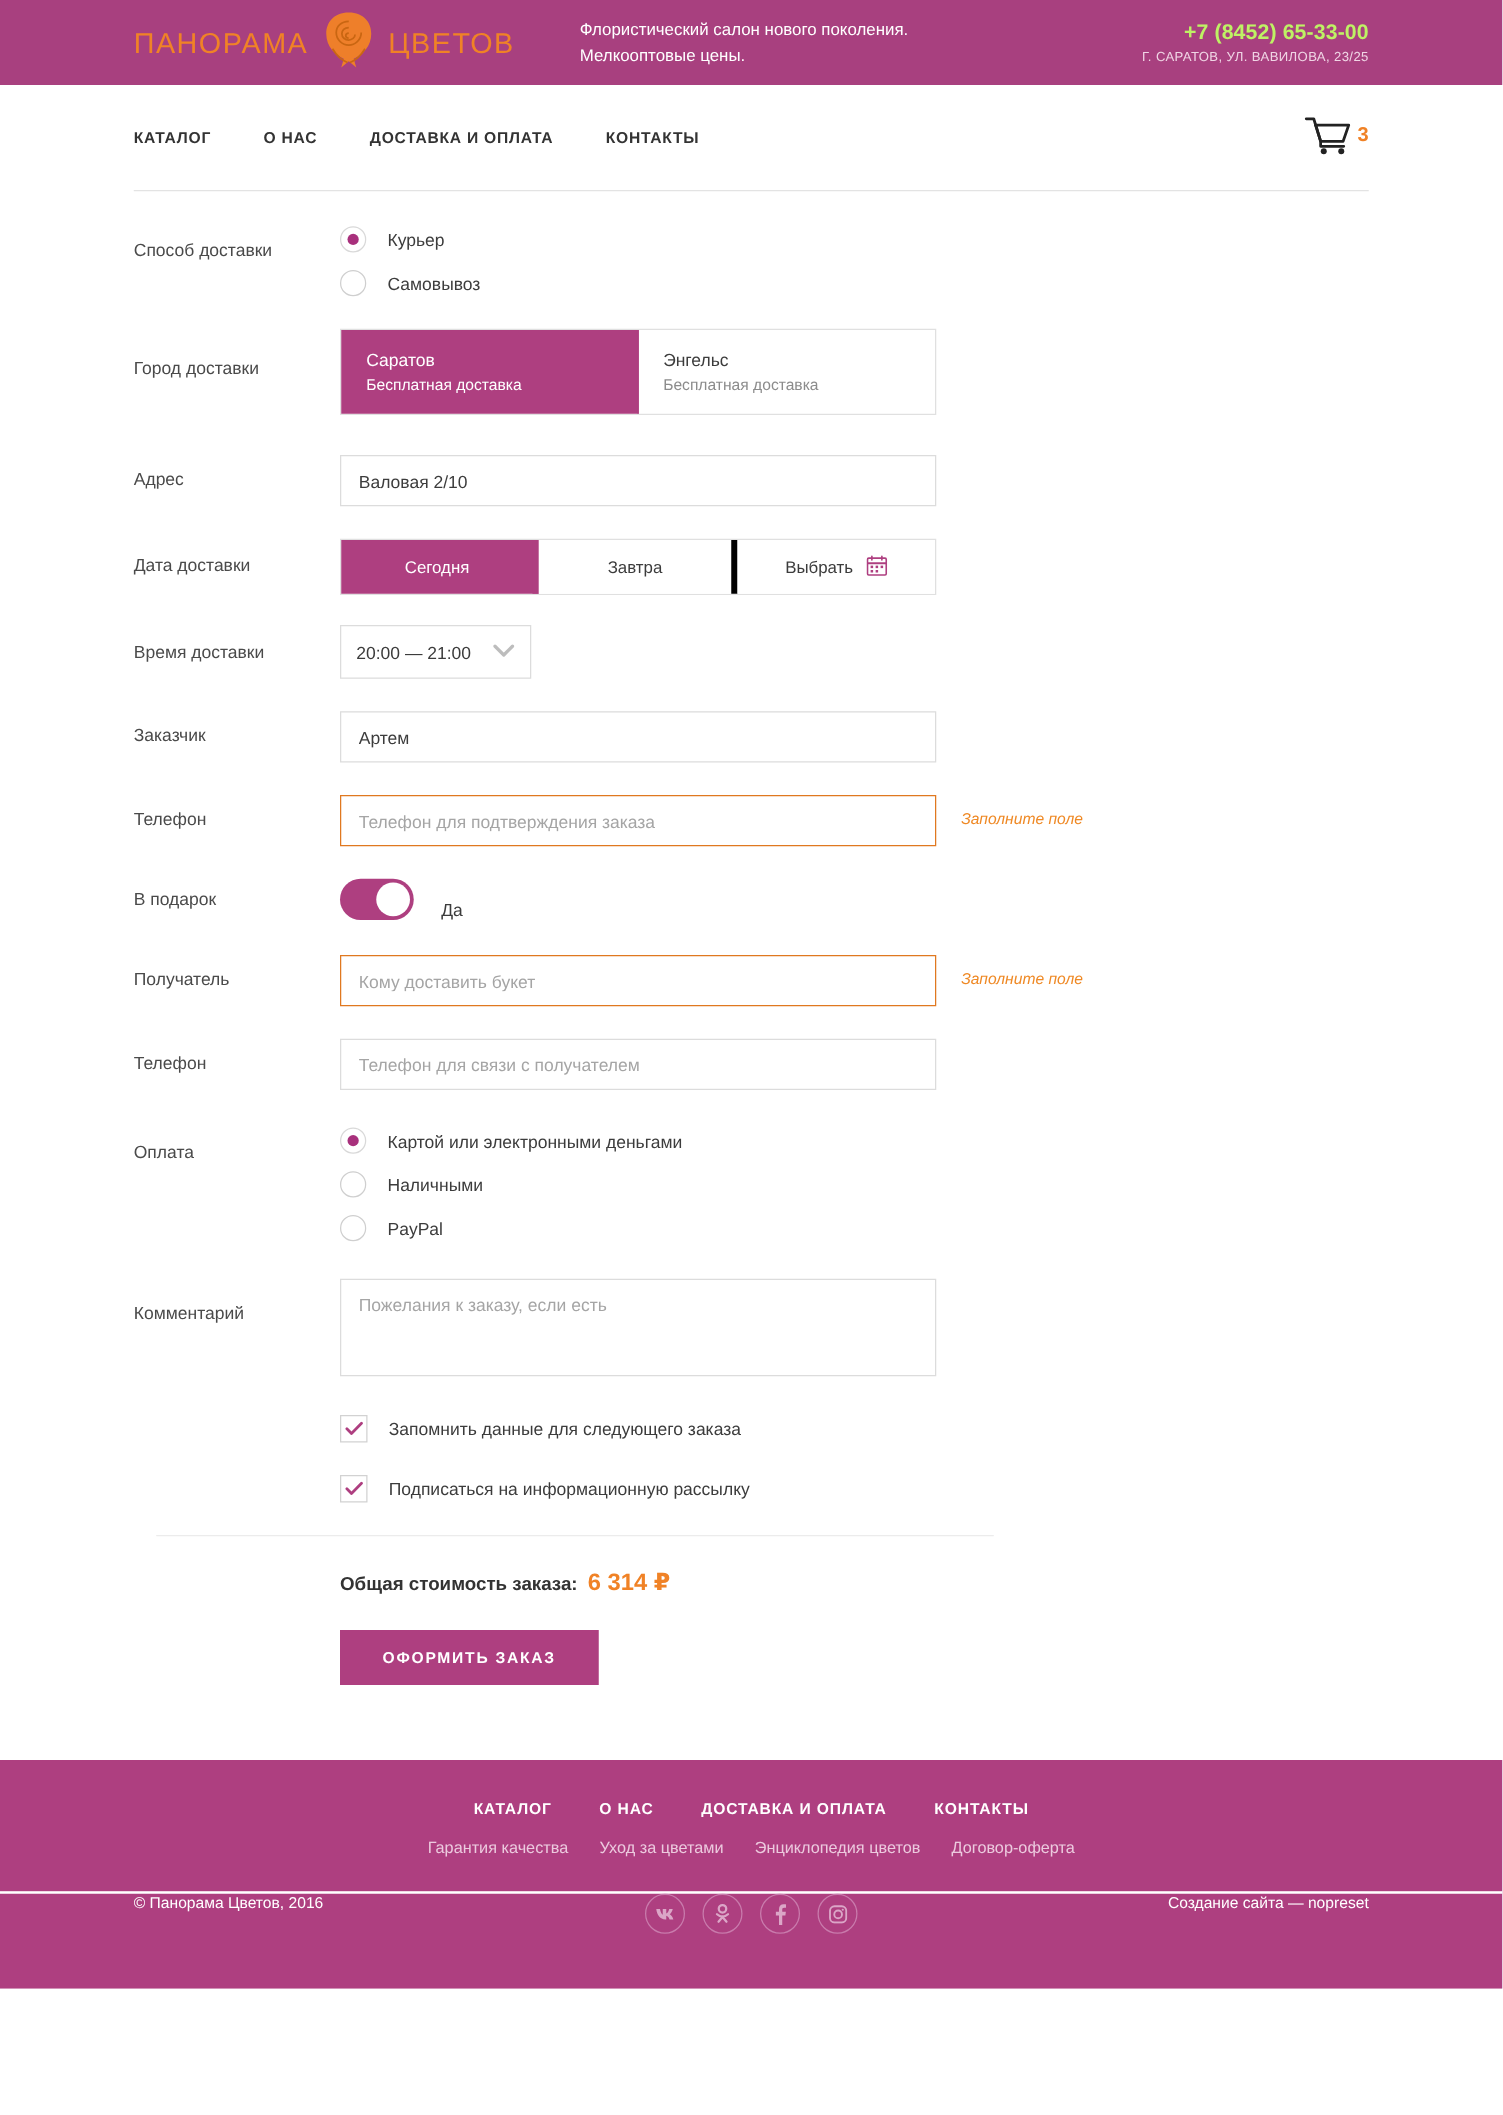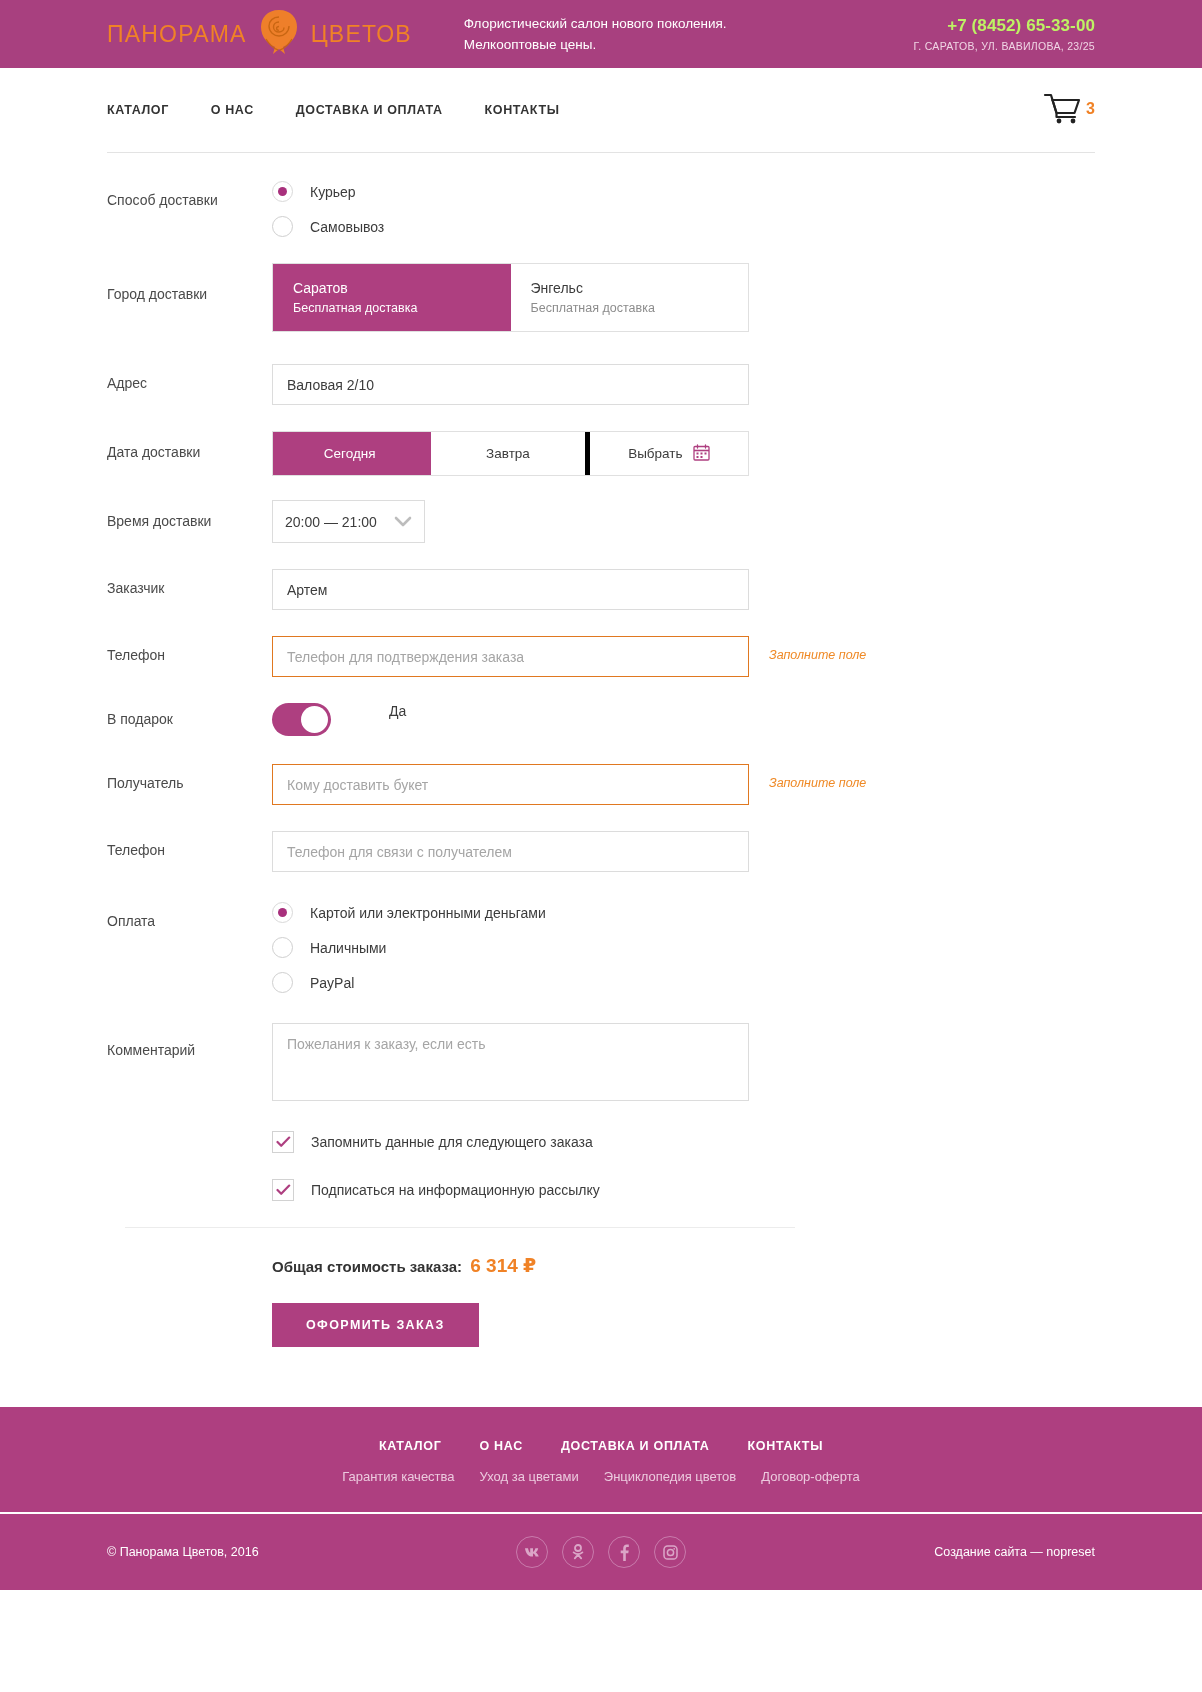--- a/index.html
+++ b/index.html
@@ -252,21 +252,21 @@
     background: #fff;
     display: flex;
     align-items: center;
     padding: 0 12px;
     cursor: pointer;
     justify-content: space-between;
   }
   .sel-value { font-size: 14px; color: #3c3c3c; }
 
   
-  .toggle-row { display: flex; align-items: flex-start; gap: 36px; }
+  .toggle-row { display: flex; align-items: flex-end; }
   .toggle {
     width: 59px; height: 33px;
     border-radius: 17px;
     background: #ae3f80;
     position: relative;
     cursor: pointer;
     flex: 0 0 59px;
   }
   .toggle .knob {
     position: absolute;
@@ -380,21 +380,20 @@
     color: #eccade;
     font-size: 13px;
     text-decoration: none;
     cursor: pointer;
   }
   .footer-bottom {
     background: #ae3f80;
     border-top: 2px solid #ffffff;
     height: 78px;
     display: flex;
-    align-items: center;
     padding: 0 107px;
   }
   .copyright {
     color: #ffffff;
     font-size: 12.5px;
     flex: 1 1 0;
     white-space: nowrap;
   }
   .socials {
     flex: 0 0 auto;

